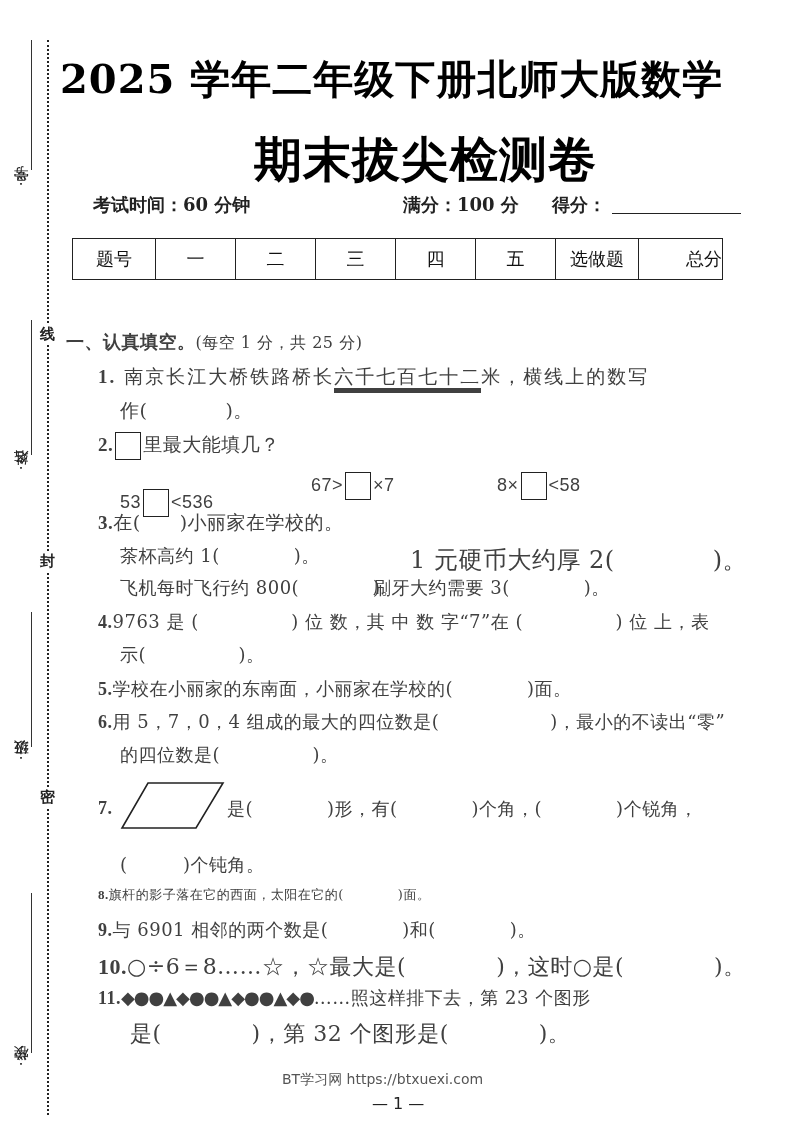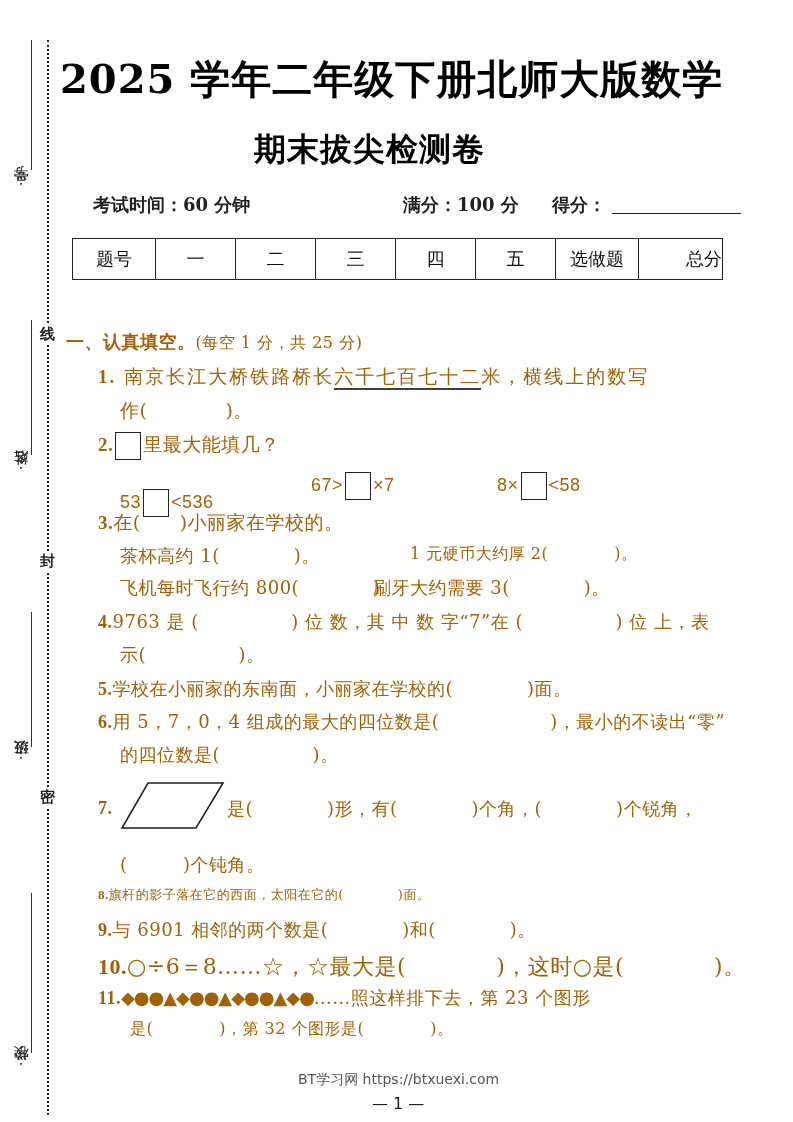--- a/index.html
+++ b/index.html
@@ -1,22 +1,22 @@
 <!DOCTYPE html>
 <html><head>
 <meta charset="utf-8">
 <style>
   html, body { margin:0; padding:0; background:#fff; }
   body { width:793px; height:1122px; position:relative; overflow:hidden;
          font-family:"DejaVu Serif","Liberation Serif",serif; color:#111; }
   .abs { position:absolute; white-space:nowrap; }
   .title { font-family:"DejaVu Serif","Liberation Serif",serif; font-weight:bold; font-size:40px; letter-spacing:1px; color:#000; }
-  .title2 { font-size:32px; }
+  .title2 { font-size:48px; }
   .meta { font-size:18px; font-weight:bold; color:#222; }
-  .line { font-size:18px; color:#a16207; letter-spacing:0.5px; }
+  .line { font-size:18px; color:#404040; letter-spacing:0.5px; }
   .bold { font-weight:bold; }
   .qnum { font-weight:bold; font-family:"Liberation Serif",serif; }
   .mono { font-family:"Liberation Sans","DejaVu Sans",sans-serif; }
   .underline-fill { position:absolute; border-bottom:1.5px solid #222; }
   .dotted-v { position:absolute; left:47px; top:40px; width:0; height:1075px; border-left:2px dotted #222; }
   .vlabel { position:absolute; font-size:15px; color:#222; writing-mode:vertical-rl; transform:rotate(180deg); }
   .vrule { position:absolute; width:0; border-left:1px solid #333; }
   .vchar { position:absolute; font-size:15px; color:#222; background:#fff; font-weight:bold; }
   table.score { position:absolute; left:72px; top:238px; border-collapse:collapse; font-size:18px; }
   table.score td { border:1.5px solid #222; text-align:center; height:40px; padding:0; }
@@ -67,42 +67,42 @@
   </tr>
 </tbody>
   </table>
 
 <div class="abs line" style="left:66px; top:330px;">
   <span class="bold">一、认真填空。</span><span style="font-size:16px;">(每空 1 分，共 25 分)</span>
 </div>
 
 <div class="abs line" style="left:98px; top:364px; font-size:19px; letter-spacing:2px;">
   <span class="qnum">1.</span>
-  <span>南京长江大桥铁路桥长</span><span style="border-bottom:2px solid #404040; padding-bottom:1px;">六千七百七十二</span><span>米，横线上的数写</span>
+  <span>南京长江大桥铁路桥长</span><span style="border-bottom:5px solid #404040; padding-bottom:1px;">六千七百七十二</span><span>米，横线上的数写</span>
 </div>
 <div class="abs line" style="left:120px; top:398px; font-size:19px;">作(　　　　)。</div>
 
 <div class="abs line" style="left:98px; top:432px; font-size:19px;">
   <span class="qnum">2.</span><span class="box"></span><span>里最大能填几？</span>
 </div>
 <div class="abs line mono" style="left:120px; top:472px; font-size:18px;margin-top:17px;">
   <span>53</span><span class="box"></span><span>&lt;536</span>
 </div>
 <div class="abs line mono" style="left:311px; top:472px; font-size:18px;">
   <span>67&gt;</span><span class="box"></span><span>×7</span>
 </div>
 <div class="abs line mono" style="left:497px; top:472px; font-size:18px;">
   <span>8×</span><span class="box"></span><span>&lt;58</span>
 </div>
 
 <div class="abs line" style="left:98px; top:510px; font-size:19px;">
   <span class="qnum">3.</span><span>在(　　)小丽家在学校的。</span>
 </div>
 <div class="abs line" style="left:120px; top:544px; font-size:18px;">茶杯高约 1(　　　　)。</div>
-<div class="abs line" style="left:410px; top:544px; font-size:16px;">1 元硬币大约厚 2(　　　　)。</div>
+<div class="abs line" style="left:410px; top:544px; font-size:24px;">1 元硬币大约厚 2(　　　　)。</div>
 <div class="abs line" style="left:120px; top:576px; font-size:18px;">飞机每时飞行约 800(　　　　)。</div>
 <div class="abs line" style="left:373px; top:576px; font-size:18px;">刷牙大约需要 3(　　　　)。</div>
 
 <div class="abs line" style="left:98px; top:610px; font-size:18px;">
   <span class="qnum">4.</span><span>9763 是 (　　　　　) 位 数，其 中 数 字“7”在 (　　　　　) 位 上，表</span>
 </div>
 <div class="abs line" style="left:120px; top:643px; font-size:18px;">示(　　　　　)。</div>
 
 <div class="abs line" style="left:98px; top:677px; font-size:18px;">
   <span class="qnum">5.</span><span>学校在小丽家的东南面，小丽家在学校的(　　　　)面。</span>
@@ -130,16 +130,16 @@
   <span class="qnum">9.</span><span>与 6901 相邻的两个数是(　　　　)和(　　　　)。</span>
 </div>
 
 <div class="abs line" style="left:98px; top:952px; font-size:22px;">
   <span class="qnum">10.</span><span>○÷6＝8……☆，☆最大是(　　　　)，这时○是(　　　　)。</span>
 </div>
 
 <div class="abs line" style="left:98px; top:986px; font-size:18px;">
   <span class="qnum">11.</span><span class="shape-seq" style="letter-spacing:-1px;"><span>◆●●▲◆●●▲◆●●▲◆●</span></span><span>……照这样排下去，第 23 个图形</span>
 </div>
-<div class="abs line" style="left:130px; top:1019px; font-size:16px;">是(　　　　)，第 32 个图形是(　　　　)。</div>
+<div class="abs line" style="left:130px; top:1019px; font-size:22px;">是(　　　　)，第 32 个图形是(　　　　)。</div>
 
-<div class="abs footer-url" style="left:298px; top:1071px;">BT学习网 https://btxuexi.com</div>
+<div class="abs footer-url" style="left:282px; top:1071px;">BT学习网 https://btxuexi.com</div>
 <div class="abs pageno" style="left:372px; top:1094px;">— 1 —</div>
 
 </body></html>

